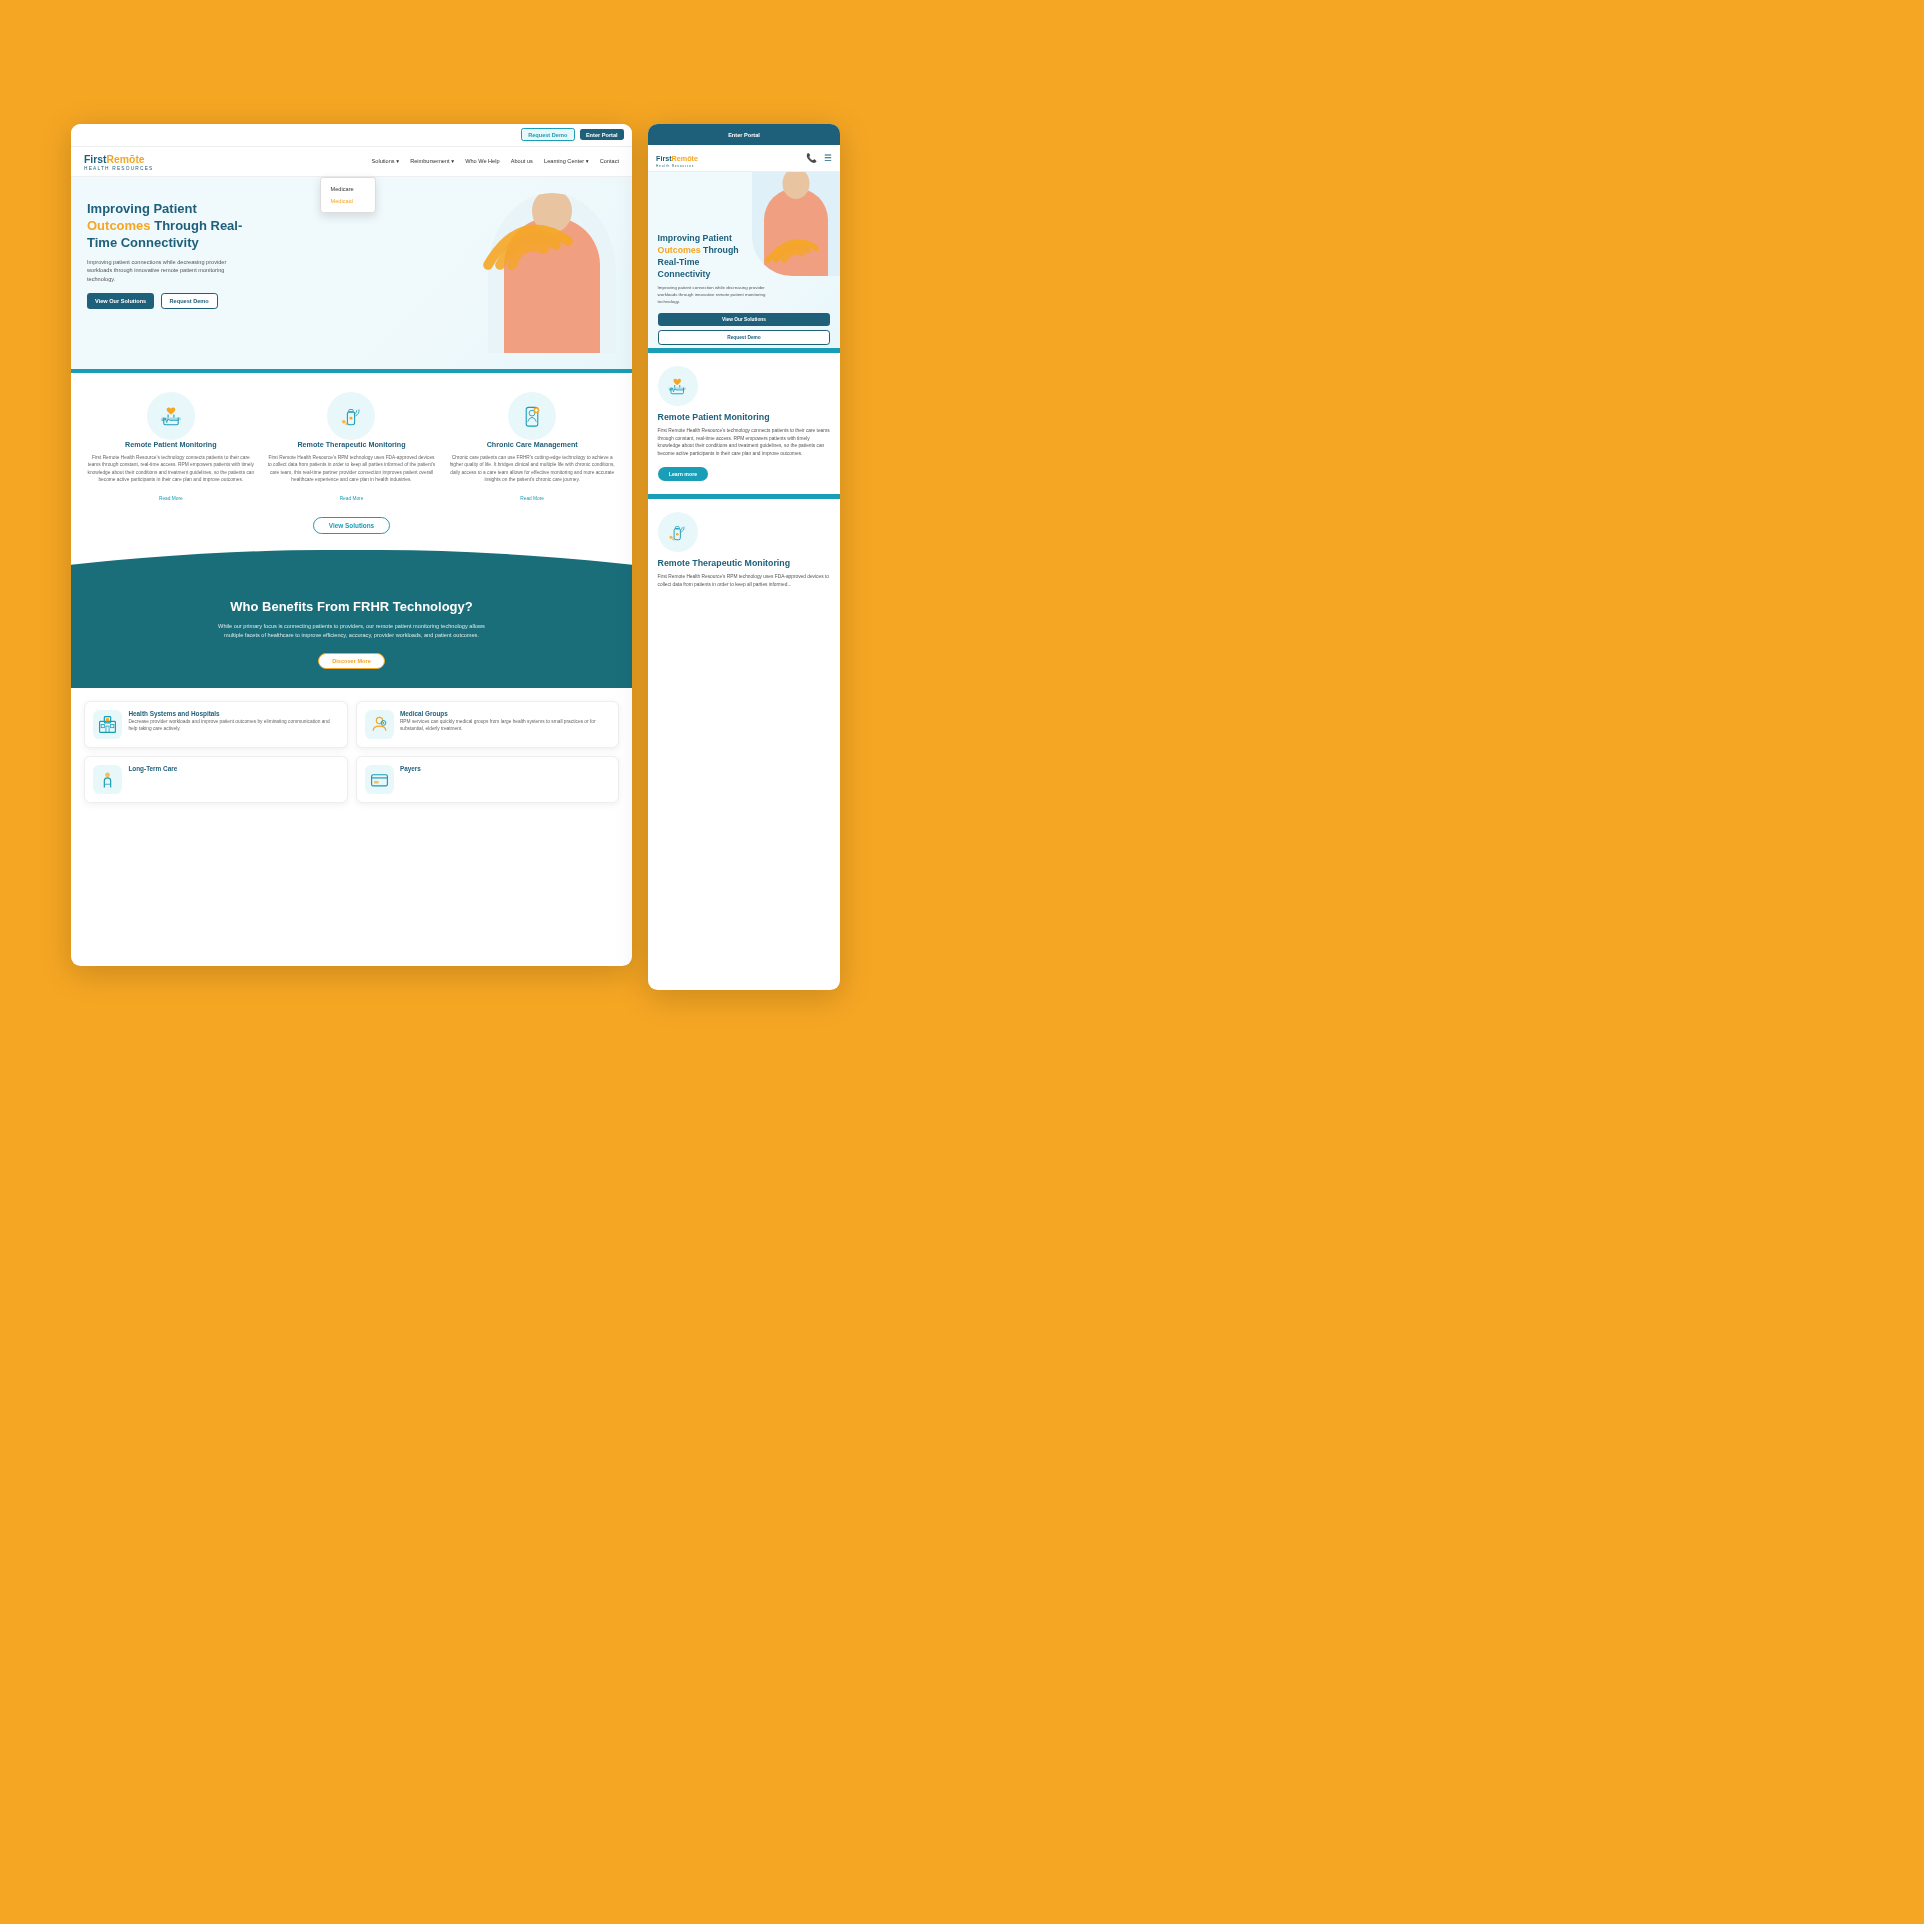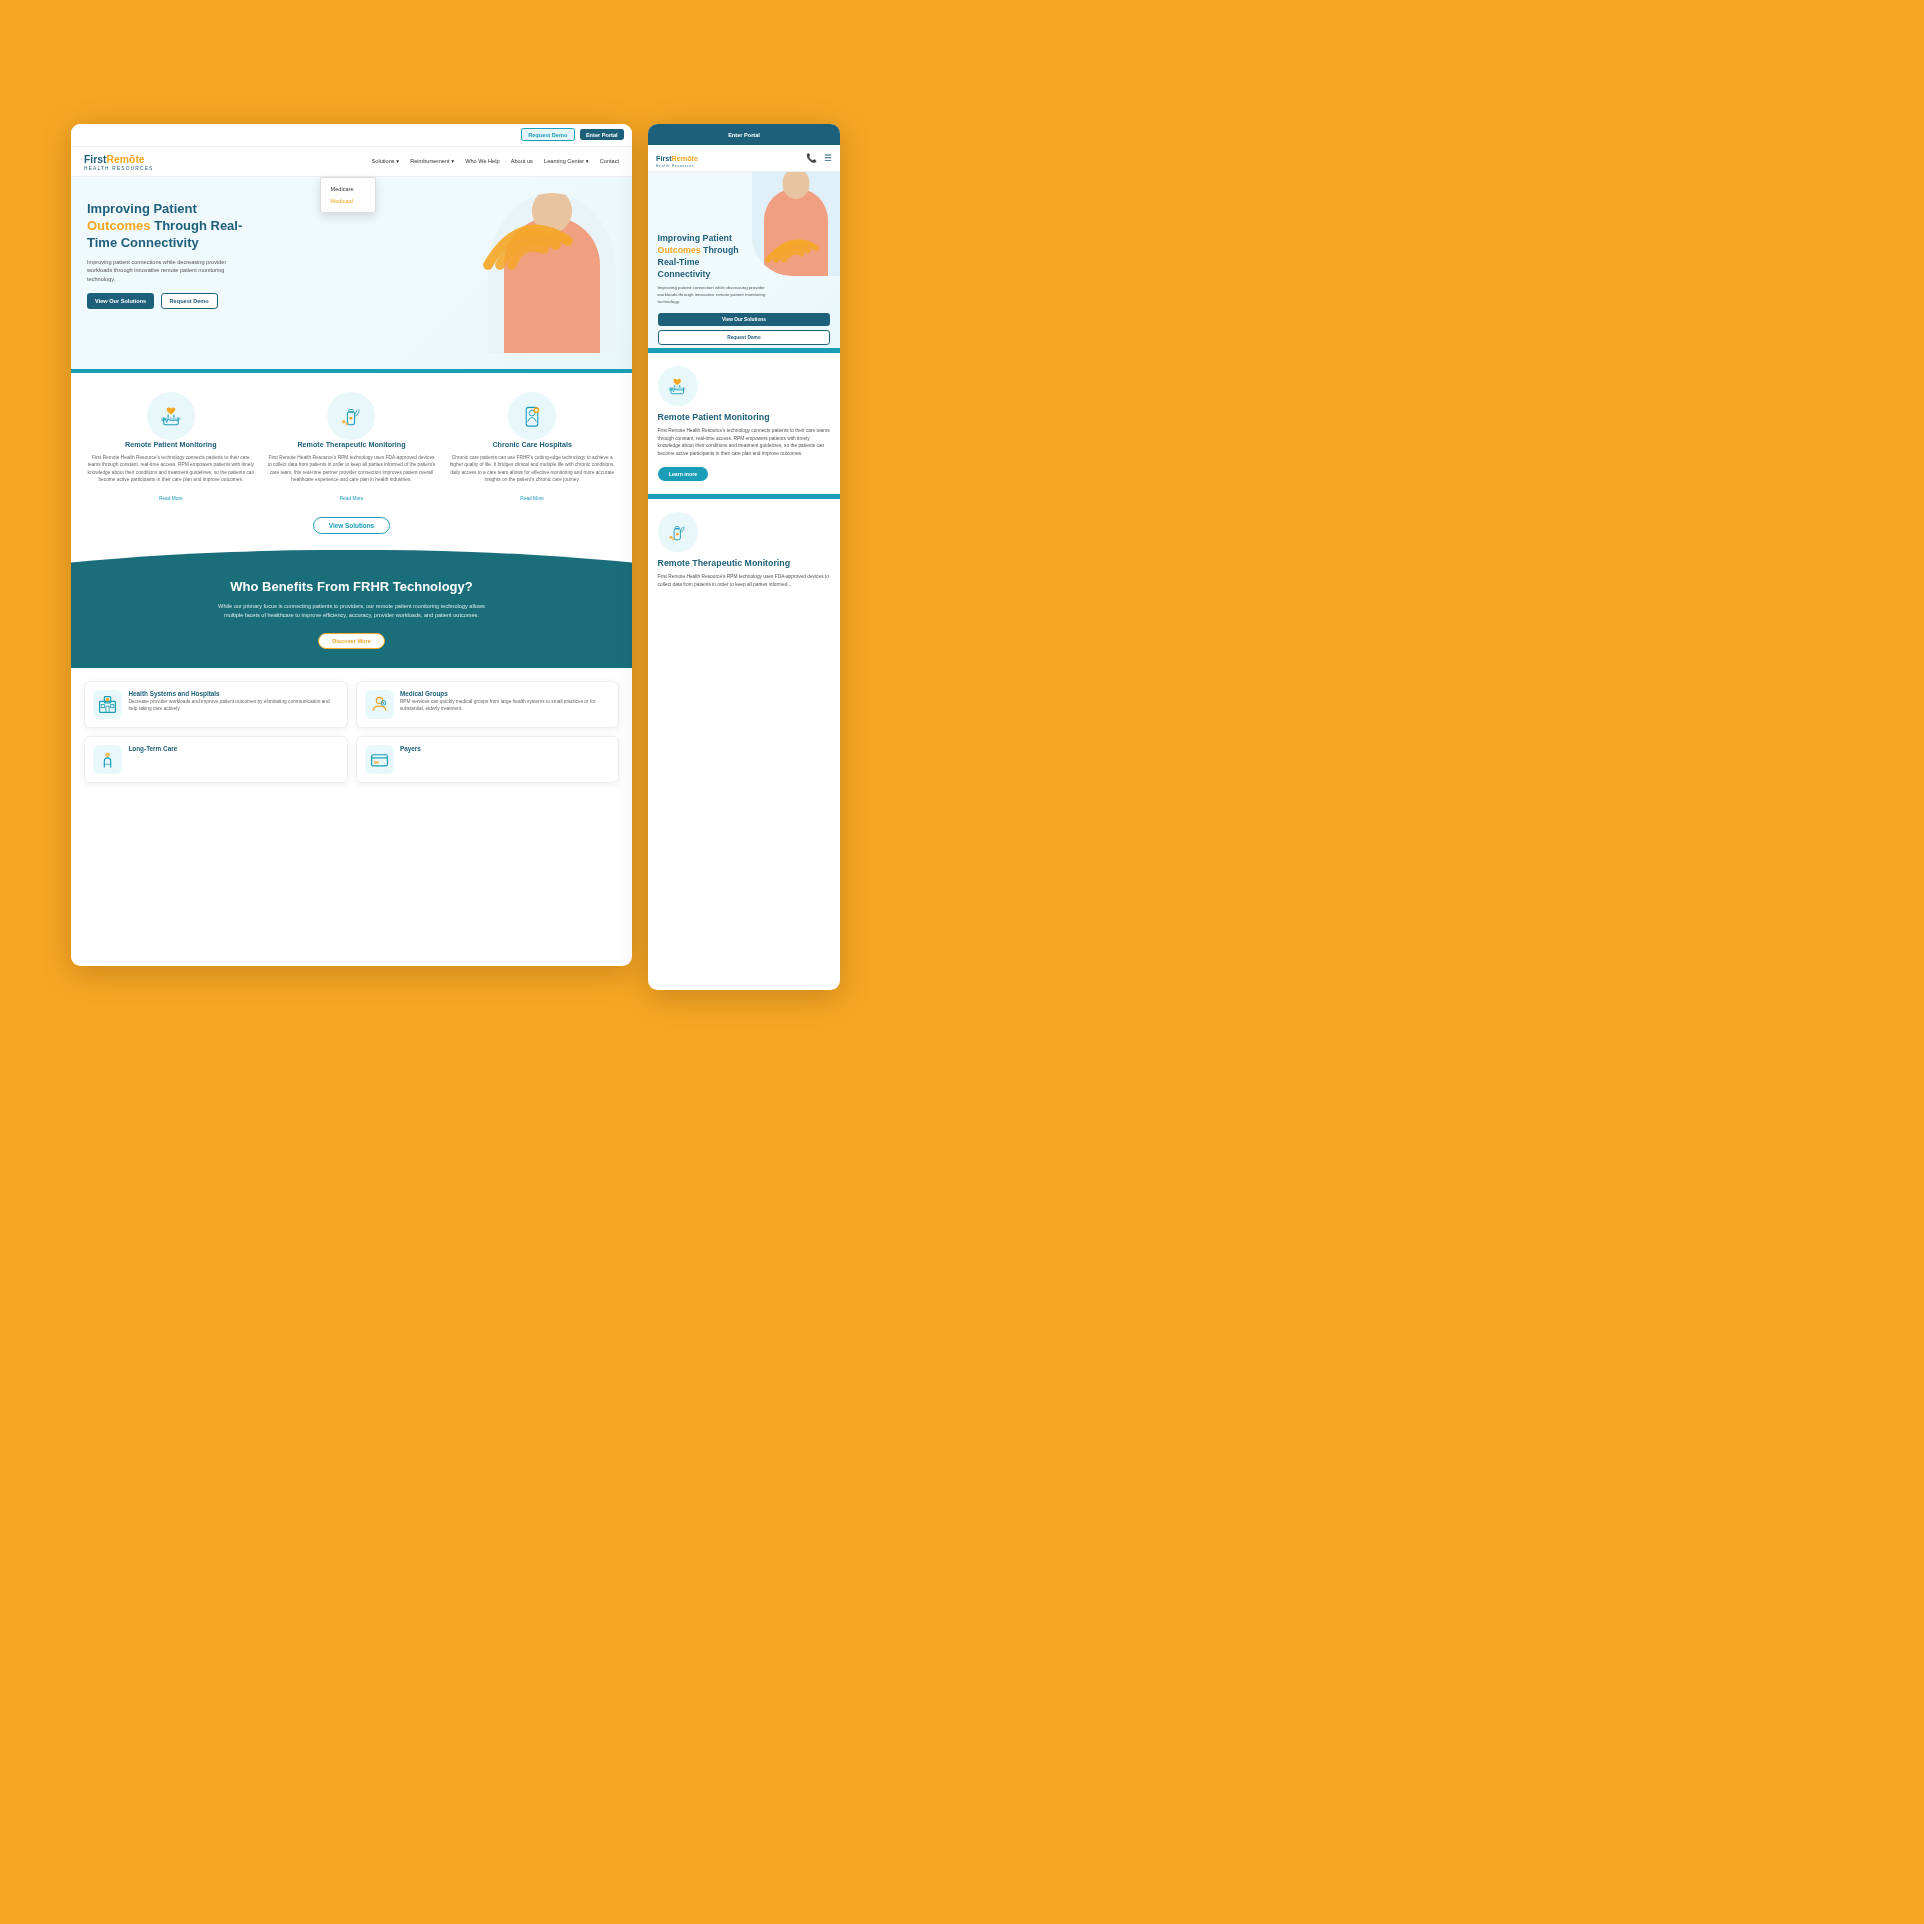--- a/index.html
+++ b/index.html
@@ -261,20 +261,21 @@
       text-align: center;
       position: relative;
       border-radius: 0 0 0 0;
       clip-path: ellipse(110% 100% at 50% 100%);
     }
     .who-title {
       font-size: 13px;
       font-weight: 700;
       color: #fff;
       margin-bottom: 8px;
+      margin-top: 20px;
     }
     .who-subtitle {
       font-size: 5.6px;
       color: rgba(255,255,255,0.85);
       max-width: 273px;
       margin: 0 auto 11.2px;
       line-height: 1.6;
     }
     .btn-discover {
       background: #fff;
@@ -567,21 +568,21 @@
         <div class="icon-circle">
           <svg class="icon-svg" viewBox="0 0 36 36">
             <rect x="10" y="6" width="16" height="26" rx="3" fill="none" stroke="#1a9db7" stroke-width="1.5"></rect>
             <circle cx="18" cy="14" r="4" fill="none" stroke="#1a9db7" stroke-width="1.2"></circle>
             <path d="M12 26 Q14 20 18 20 Q22 20 24 26" fill="none" stroke="#1a9db7" stroke-width="1.2"></path>
             <circle cx="24" cy="10" r="4" fill="#F5A623"></circle>
             <rect x="22" y="9" width="4" height="2" rx="0.5" fill="#fff"></rect>
             <rect x="23" y="8" width="2" height="4" rx="0.5" fill="#fff"></rect>
           </svg>
         </div>
-        <div class="solution-title">Chronic Care Hospitals</div>
+        <div class="solution-title">Chronic Care Management</div>
         <div class="solution-text">Chronic care patients can use FRHR's cutting-edge technology to achieve a higher quality of life. It bridges clinical and multiple life with chronic conditions, daily access to a care team allows for effective monitoring and more accurate insights on the patient's chronic care journey.</div>
         <span class="read-more">Read More</span>
       </div>
     </div>
 
     <div class="view-solutions-center">
       <button class="btn-outline-teal">View Solutions</button>
     </div>
   </div>
 

